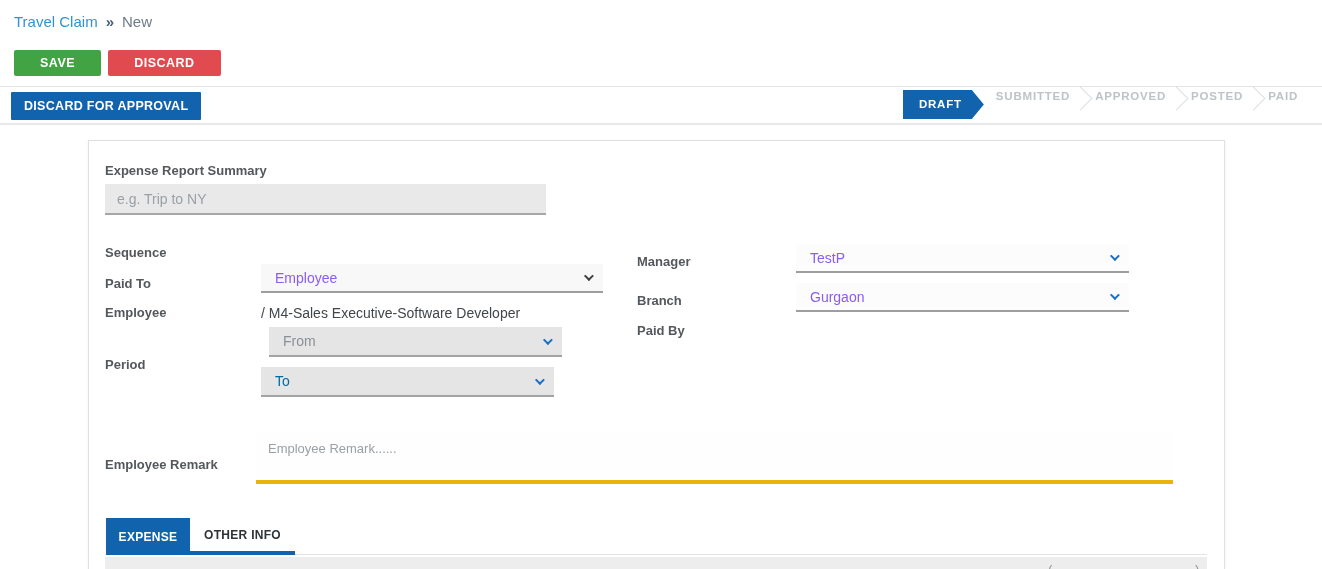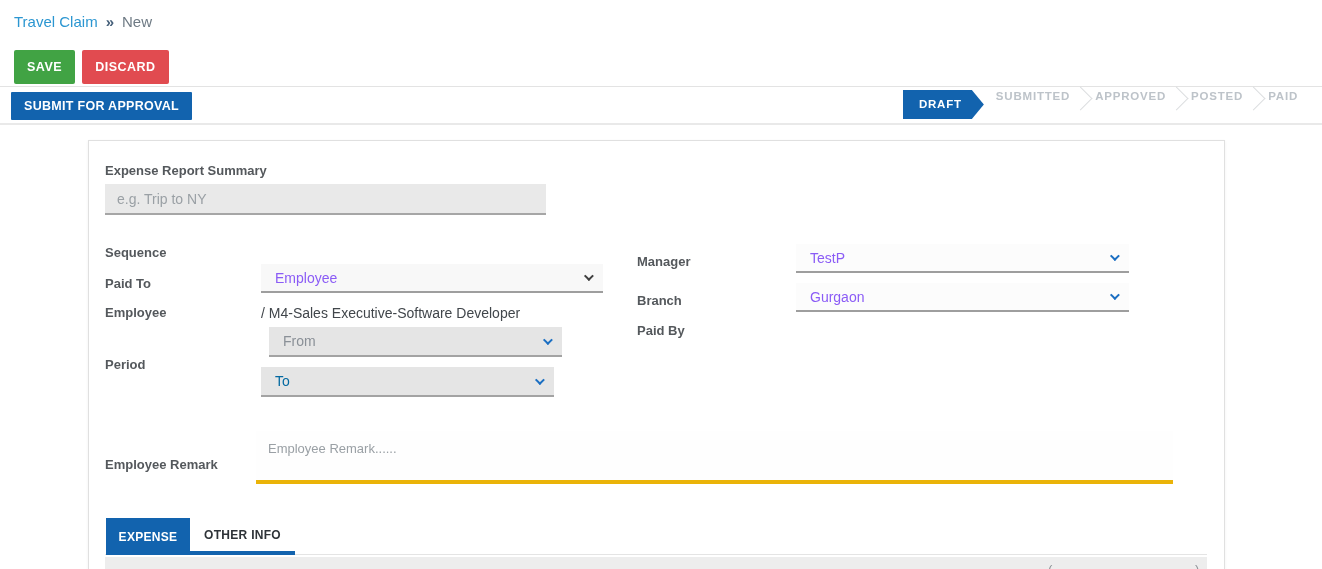--- a/index.html
+++ b/index.html
@@ -12,21 +12,21 @@
 
   
   .breadcrumb { position:absolute; left:14px; top:13px; font-size:15px; display:flex; align-items:center; gap:8px; }
   .breadcrumb a { color:#2b96d1; text-decoration:none; }
   .breadcrumb .sep { color:#46607a; font-size:15px; font-weight:bold; }
   .breadcrumb .current { color:#6e7a84; }
 
   .action-row { position:absolute; left:14px; top:50px; display:flex; gap:7px; }
   .btn { border:none; color:#fff; font-family:"Liberation Sans",sans-serif;
          font-size:12.5px; font-weight:bold; letter-spacing:.5px;
-         height:34px; padding:0 13px; border-radius:2px; cursor:pointer; }
+         height:26px; padding:0 26px; border-radius:2px; cursor:pointer; }
   .btn-save { background:#41a344; }
   .btn-discard { background:#e14b50; }
 
   .divider-1 { position:absolute; left:0; top:86px; width:1322px; height:1px; background:#e3e3e3; }
 
   .btn-submit { position:absolute; left:11px; top:92px; background:#1263ae;
                 height:28px; padding:0 13px; letter-spacing:.3px; border-radius:1px; }
 
   .divider-2 { position:absolute; left:0; top:123px; width:1322px; height:2px; background:#e9e9e9; }
 
@@ -100,21 +100,21 @@
     <span class="current">New</span>
   </div>
 
   <div class="action-row">
     <button class="btn btn-save">SAVE</button>
     <button class="btn btn-discard">DISCARD</button>
   </div>
 
   <div class="divider-1"></div>
 
-  <button class="btn btn-submit">SUBMIT FOR APPROVAL</button>
+  <button class="btn btn-submit">DISCARD FOR APPROVAL</button>
 
   <div class="workflow">
     <div class="wf-active">DRAFT</div>
     <span class="wf-step">SUBMITTED</span>
     <div class="wf-chev"></div>
     <span class="wf-step">APPROVED</span>
     <div class="wf-chev"></div>
     <span class="wf-step">POSTED</span>
     <div class="wf-chev"></div>
     <span class="wf-step">PAID</span>

